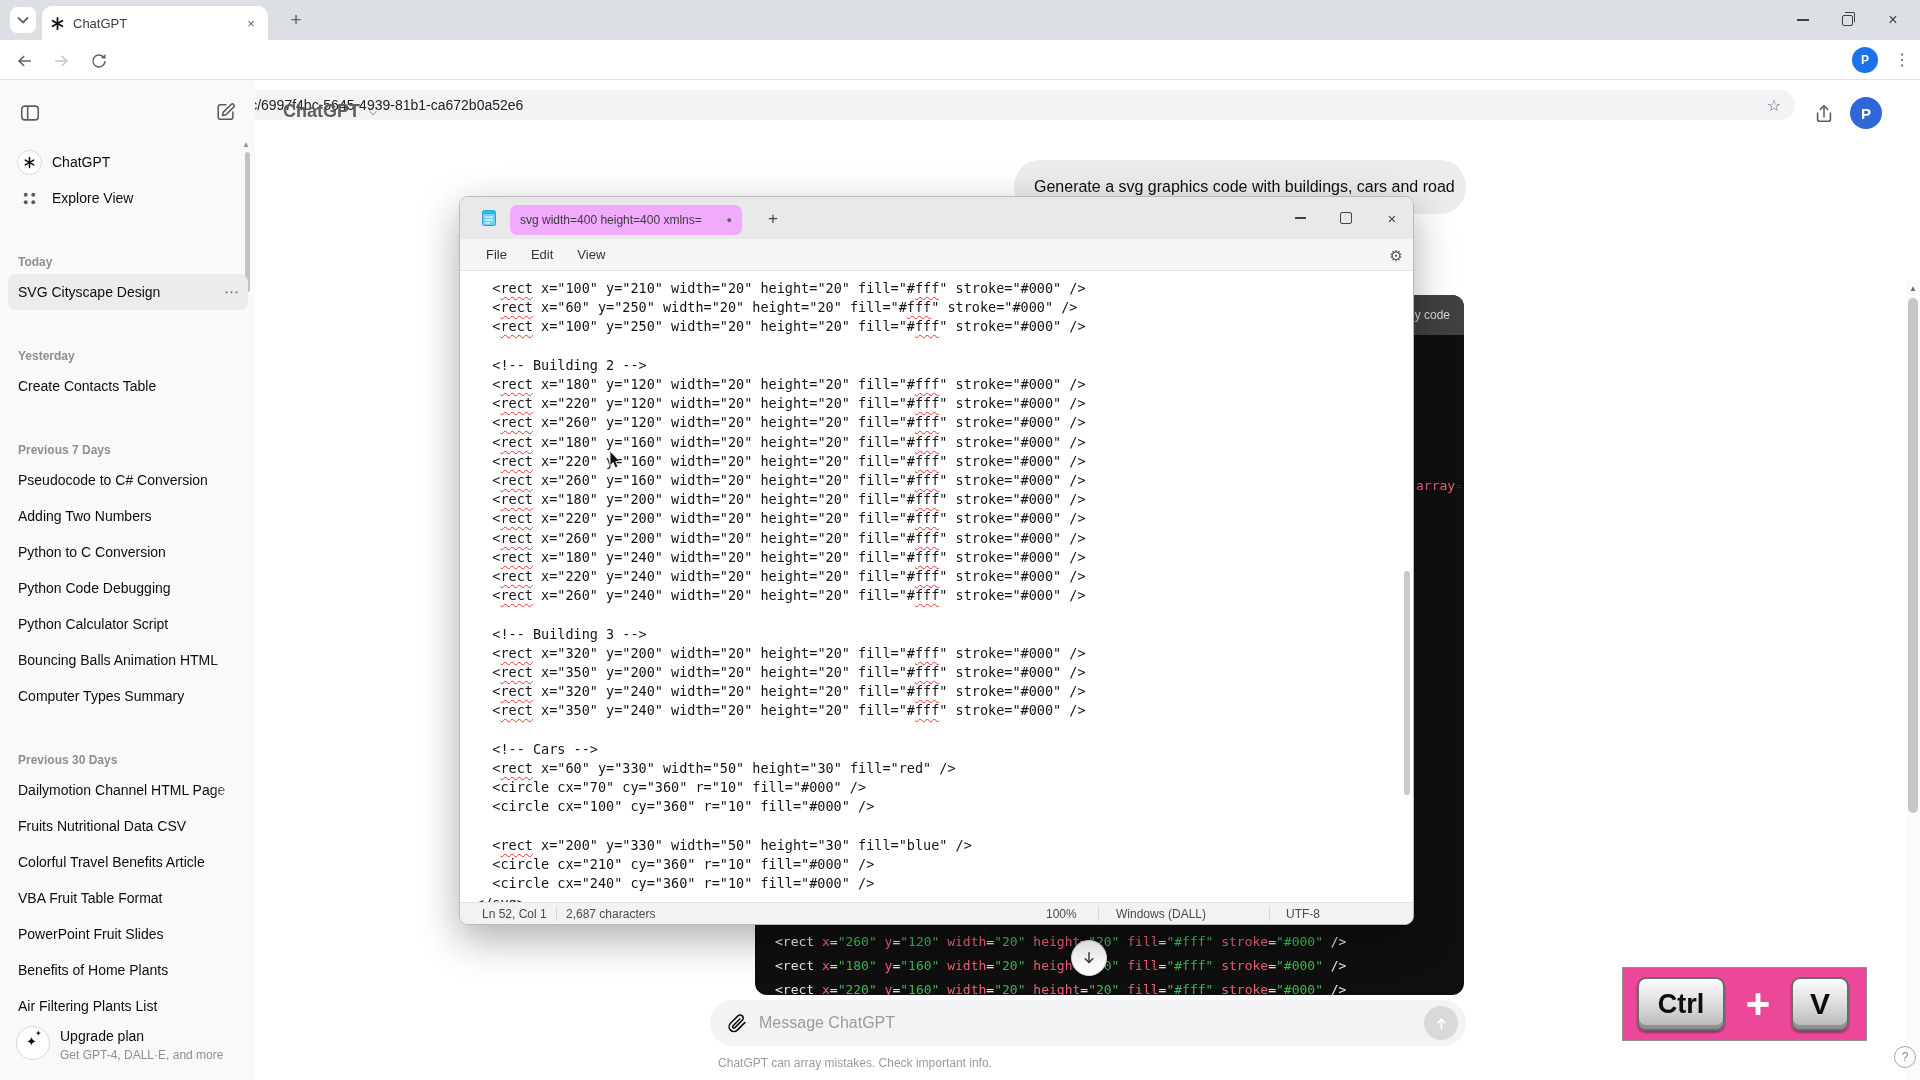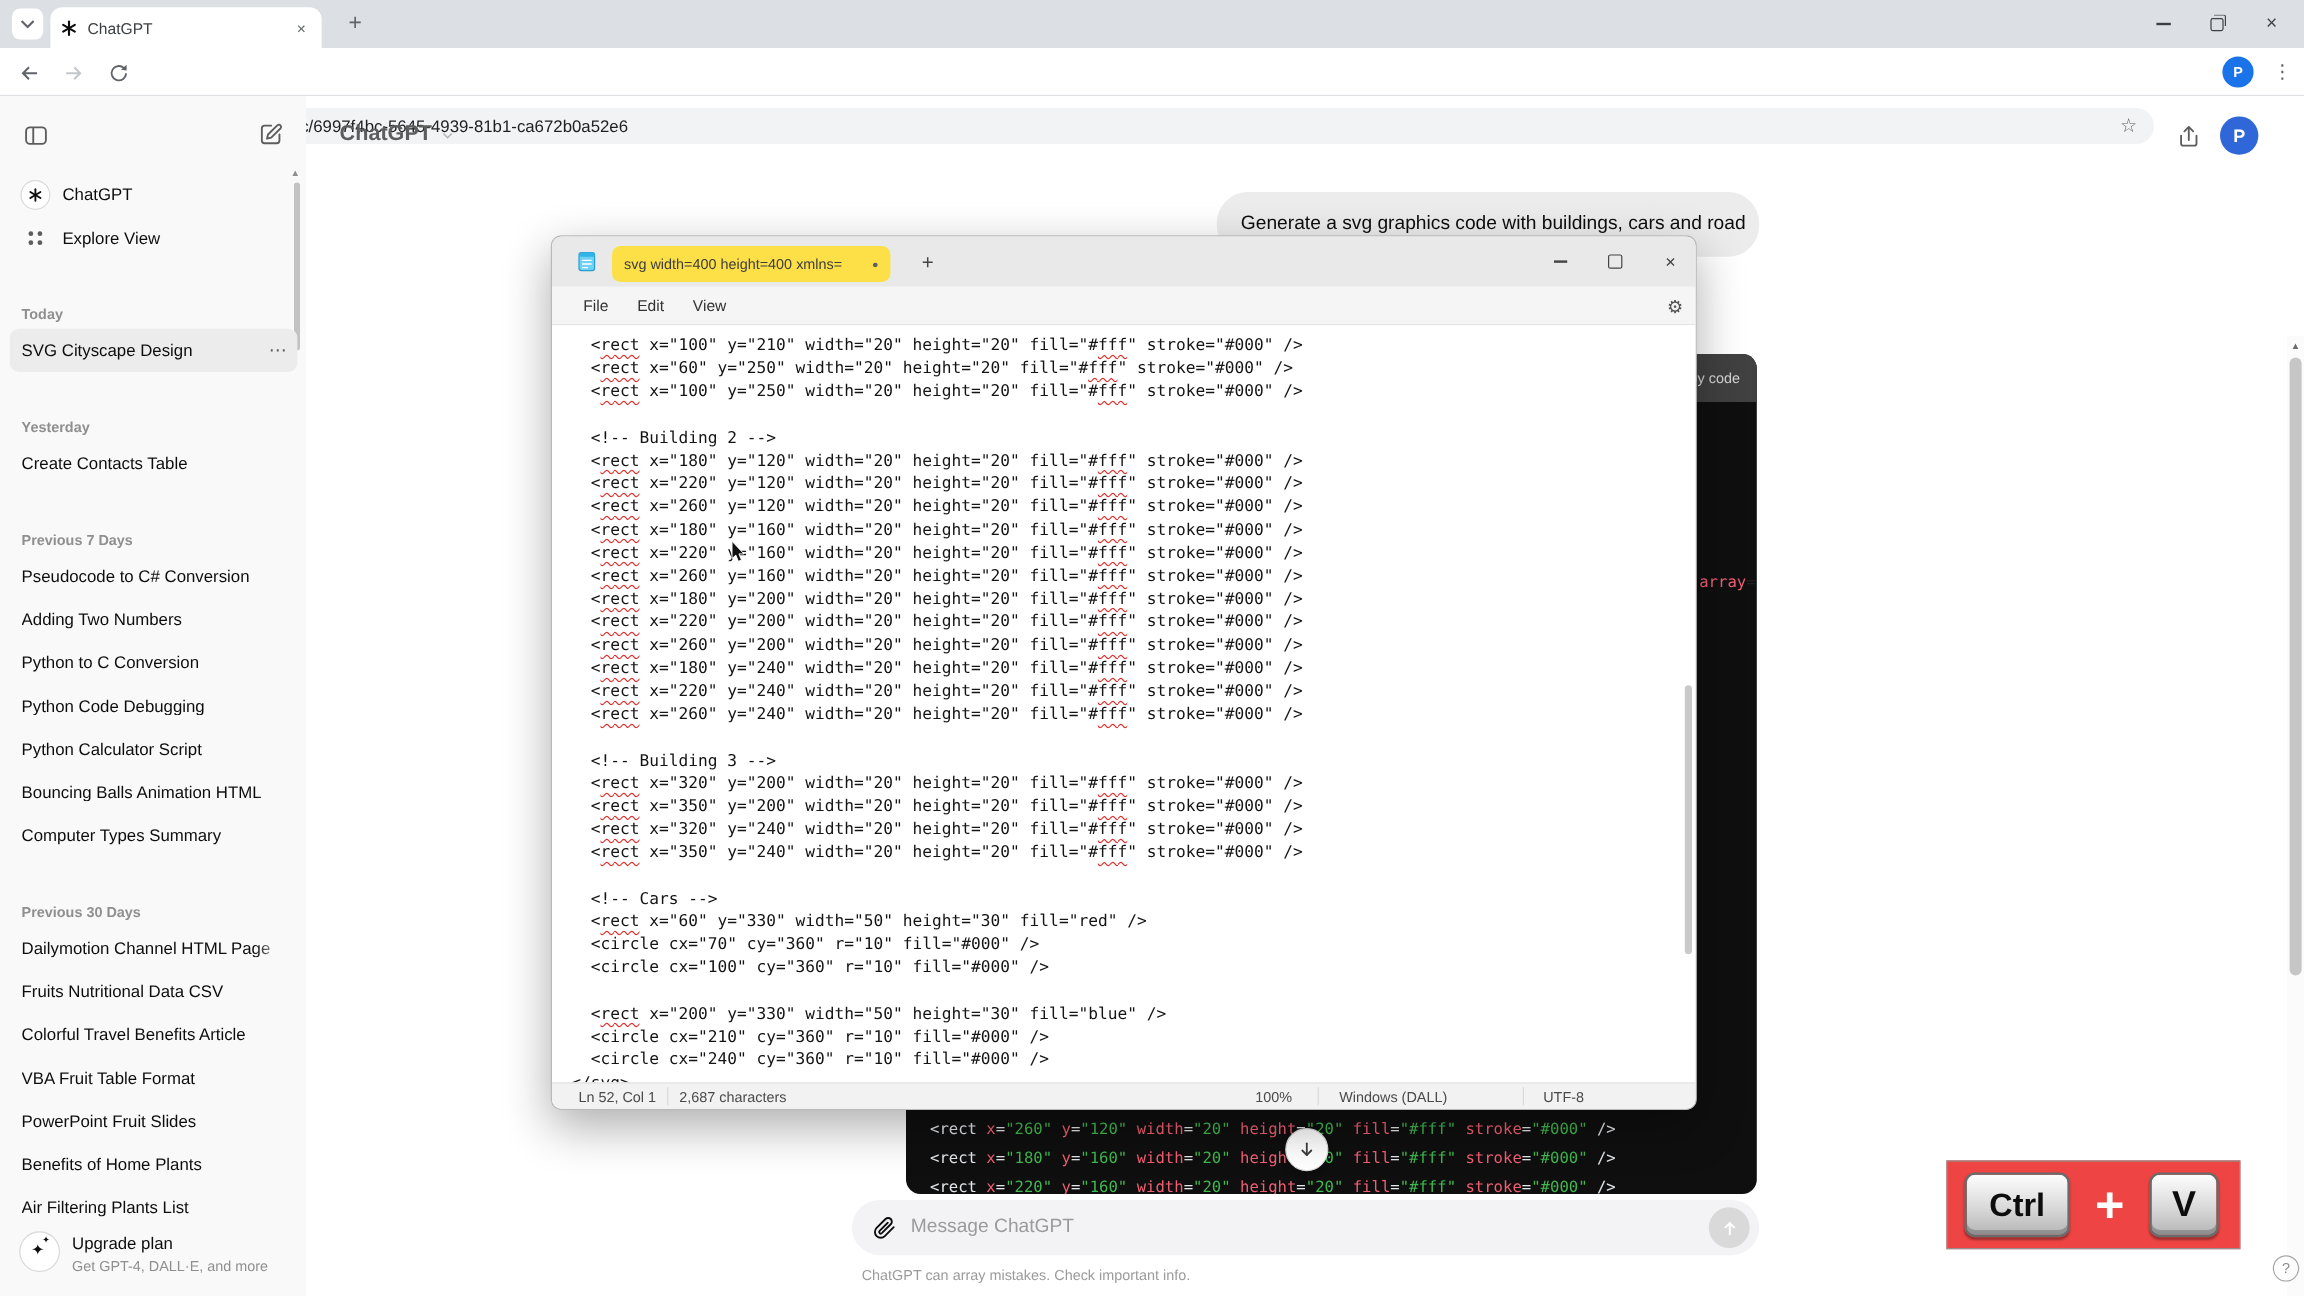--- a/index.html
+++ b/index.html
@@ -98,21 +98,21 @@
            color:#8a8a8a;font-size:12px;display:flex;align-items:center;justify-content:center;box-sizing:border-box;z-index:12;}
 
   .page-scroll-track{position:absolute;left:1906px;top:280px;width:14px;height:800px;background:#fbfbfb;z-index:5;}
   .page-scroll-arrow{position:absolute;left:3px;top:4px;font-size:8px;color:#6b6b6b;}
   .page-scroll-thumb{position:absolute;left:2px;top:18px;width:10px;height:515px;background:#c6c6c6;border-radius:5px;}
 
   
   .np{position:absolute;left:459px;top:196px;width:955px;height:729px;background:#fff;border:1px solid #b9b9b9;
       border-radius:9px;box-shadow:0 14px 40px rgba(0,0,0,.32);box-sizing:border-box;overflow:hidden;z-index:40;}
   .np-strip{position:absolute;left:0;top:0;width:100%;height:42px;background:#e9e9e9;}
-  .np-tab{position:absolute;left:50px;top:8px;width:232px;height:30px;background:#fde047;border-radius:7px;
+  .np-tab{position:absolute;left:50px;top:8px;width:232px;height:30px;background:#f0abfc;border-radius:7px;
           display:flex;align-items:center;padding:0 10px;box-sizing:border-box;}
   .np-tab-title{font-size:12px;color:#3c3c3c;white-space:nowrap;overflow:hidden;flex:1;}
   .np-dot{font-size:9px;color:#5f5f5f;margin-left:6px;}
   .np-plus{position:absolute;left:300px;top:9px;width:26px;height:26px;display:flex;align-items:center;justify-content:center;
            font-size:17px;color:#444;}
   .np-ctl{position:absolute;top:6px;width:40px;height:30px;display:flex;align-items:center;justify-content:center;}
   .np-min{width:11px;height:1.6px;background:#444;}
   .np-max{width:10px;height:10px;border:1.4px solid #444;border-radius:2px;}
   .np-x{font-size:15px;color:#444;}
   .np-menubar{position:absolute;left:0;top:42px;width:100%;height:32px;background:#f5f5f5;border-bottom:1px solid #e3e3e3;
@@ -126,21 +126,21 @@
   .sq{text-decoration-line:underline;text-decoration-style:wavy;text-decoration-color:#e0302d;
       text-decoration-thickness:1px;text-underline-offset:3px;}
   .np-scroll{position:absolute;left:944px;top:300px;width:6px;height:224px;background:#c9c9c9;border-radius:3px;}
   .np-status{position:absolute;left:0;top:705px;width:100%;height:24px;background:#f2f2f2;border-top:1px solid #e2e2e2;
              box-sizing:border-box;font-size:12px;color:#4a4a4a;}
   .st{position:absolute;top:4px;}
   .stdiv{position:absolute;top:3px;width:1px;height:15px;background:#d9d9d9;}
   .np-cursor{position:absolute;left:149px;top:180px;z-index:3;}
 
   
-  .ctrlv{position:absolute;left:1622px;top:967px;width:245px;height:74px;background:#ef4444;border:1px solid #8f8f8f;
+  .ctrlv{position:absolute;left:1622px;top:967px;width:245px;height:74px;background:#ec4899;border:1px solid #8f8f8f;
          box-sizing:border-box;z-index:60;}
   .keycap{position:absolute;top:9px;height:54px;border-radius:9px;border:2px solid #6a6a6a;box-sizing:border-box;
           background:linear-gradient(180deg,#fdfdfd 0%,#d9d9d9 55%,#b5b5b5 100%);
           box-shadow:inset 0 -4px 0 rgba(0,0,0,.22), 0 2px 2px rgba(0,0,0,.35);
           display:flex;align-items:center;justify-content:center;color:#0d0d0d;font-weight:600;}
   .key-ctrl{left:14px;width:88px;font-size:27px;}
   .key-v{left:168px;width:58px;font-size:30px;}
   .plus{position:absolute;left:102px;top:9px;width:66px;height:54px;display:flex;align-items:center;justify-content:center;
         color:#fff;font-size:42px;font-weight:600;}
 </style>

